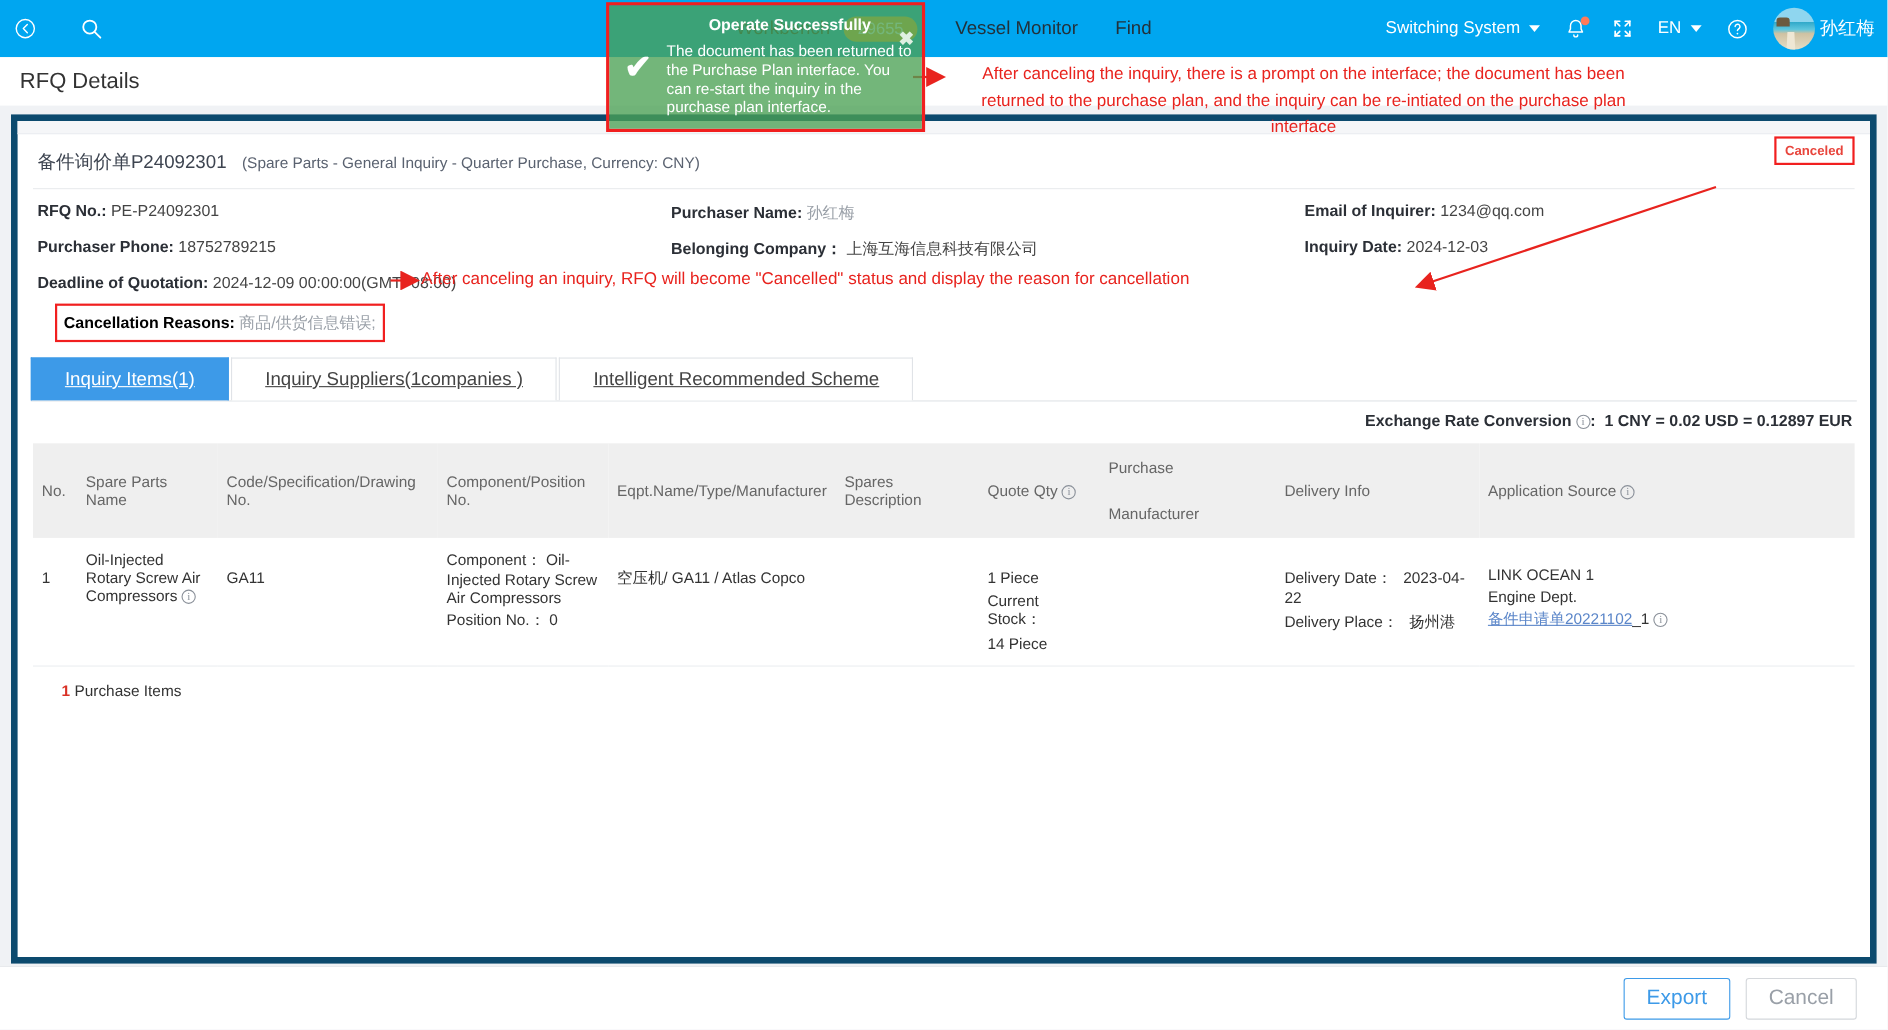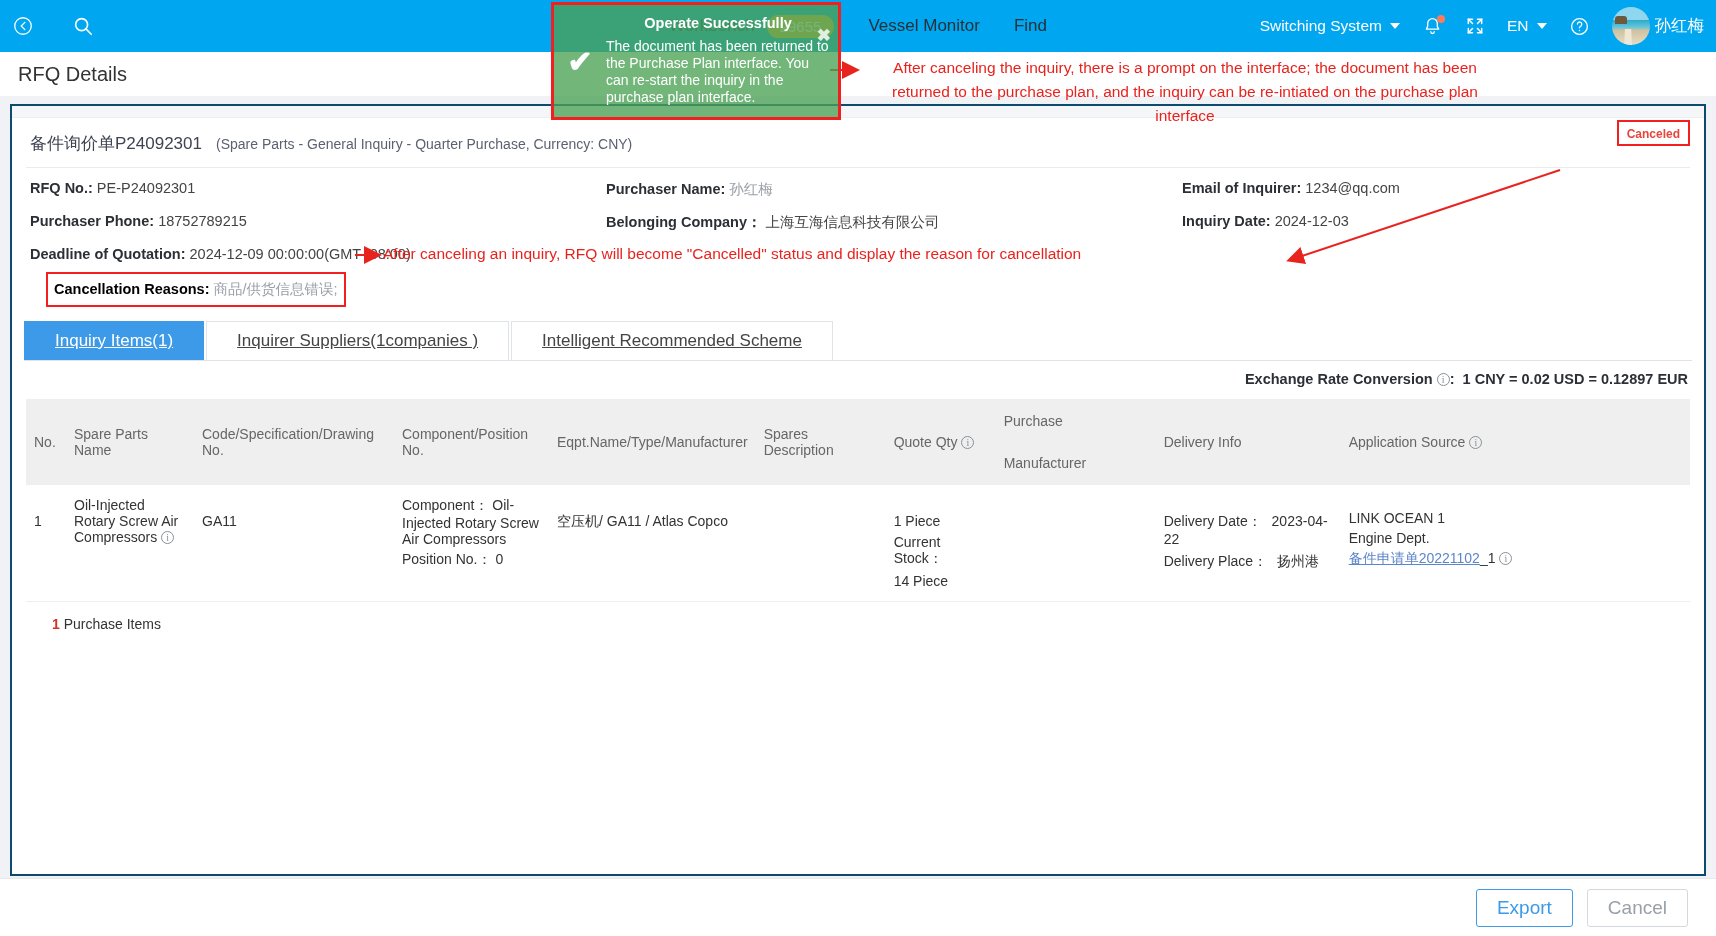--- a/index.html
+++ b/index.html
@@ -61,21 +61,21 @@
   
   .page-title-bar{
     position:absolute; top:52px; left:0; width:1716px; height:44px;
     background:#fff; display:flex; align-items:center;
   }
   .page-title{ font-size:20px; color:#333; padding-left:18px; }
 
   
   .card{
     position:absolute; top:104px; left:10px; width:1696px; height:772px;
-    background:#fff; border:2px solid #0c4a6e;
+    background:#fff; border:6px solid #0c4a6e;
   }
   .status-strip{ height:12px; background:#f5f6f8; border-bottom:1px solid #eceef1;}
 
   .doc-title-row{
     display:flex; align-items:baseline; padding:14px 18px 12px 18px;
     position:relative;
   }
   .doc-title{ font-size:17px; color:#3d4450; }
   .doc-subtitle{ font-size:14px; color:#5a6270; margin-left:14px;}
   .status-badge-box{
@@ -305,21 +305,21 @@
 
   <div class="cancel-reason-wrap">
     <span class="cancel-reason-row">
       <b>Cancellation Reasons:</b>
       <span class="grey-val">商品/供货信息错误;</span>
     </span>
   </div>
 
   <div class="tabs">
     <div class="tab active">Inquiry Items(1)</div>
-    <div class="tab">Inquirer Suppliers(1companies )</div>
+    <div class="tab">Inquiry Suppliers(1companies )</div>
     <div class="tab">Intelligent Recommended Scheme</div>
   </div>
 
   <div class="exch-row">
     <span>Exchange Rate Conversion</span>
     <i class="i-circle">i</i><span>:&nbsp;</span>
     <span>1 CNY = 0.02 USD = 0.12897 EUR</span>
   </div>
 
   <div class="tbl-wrap">

